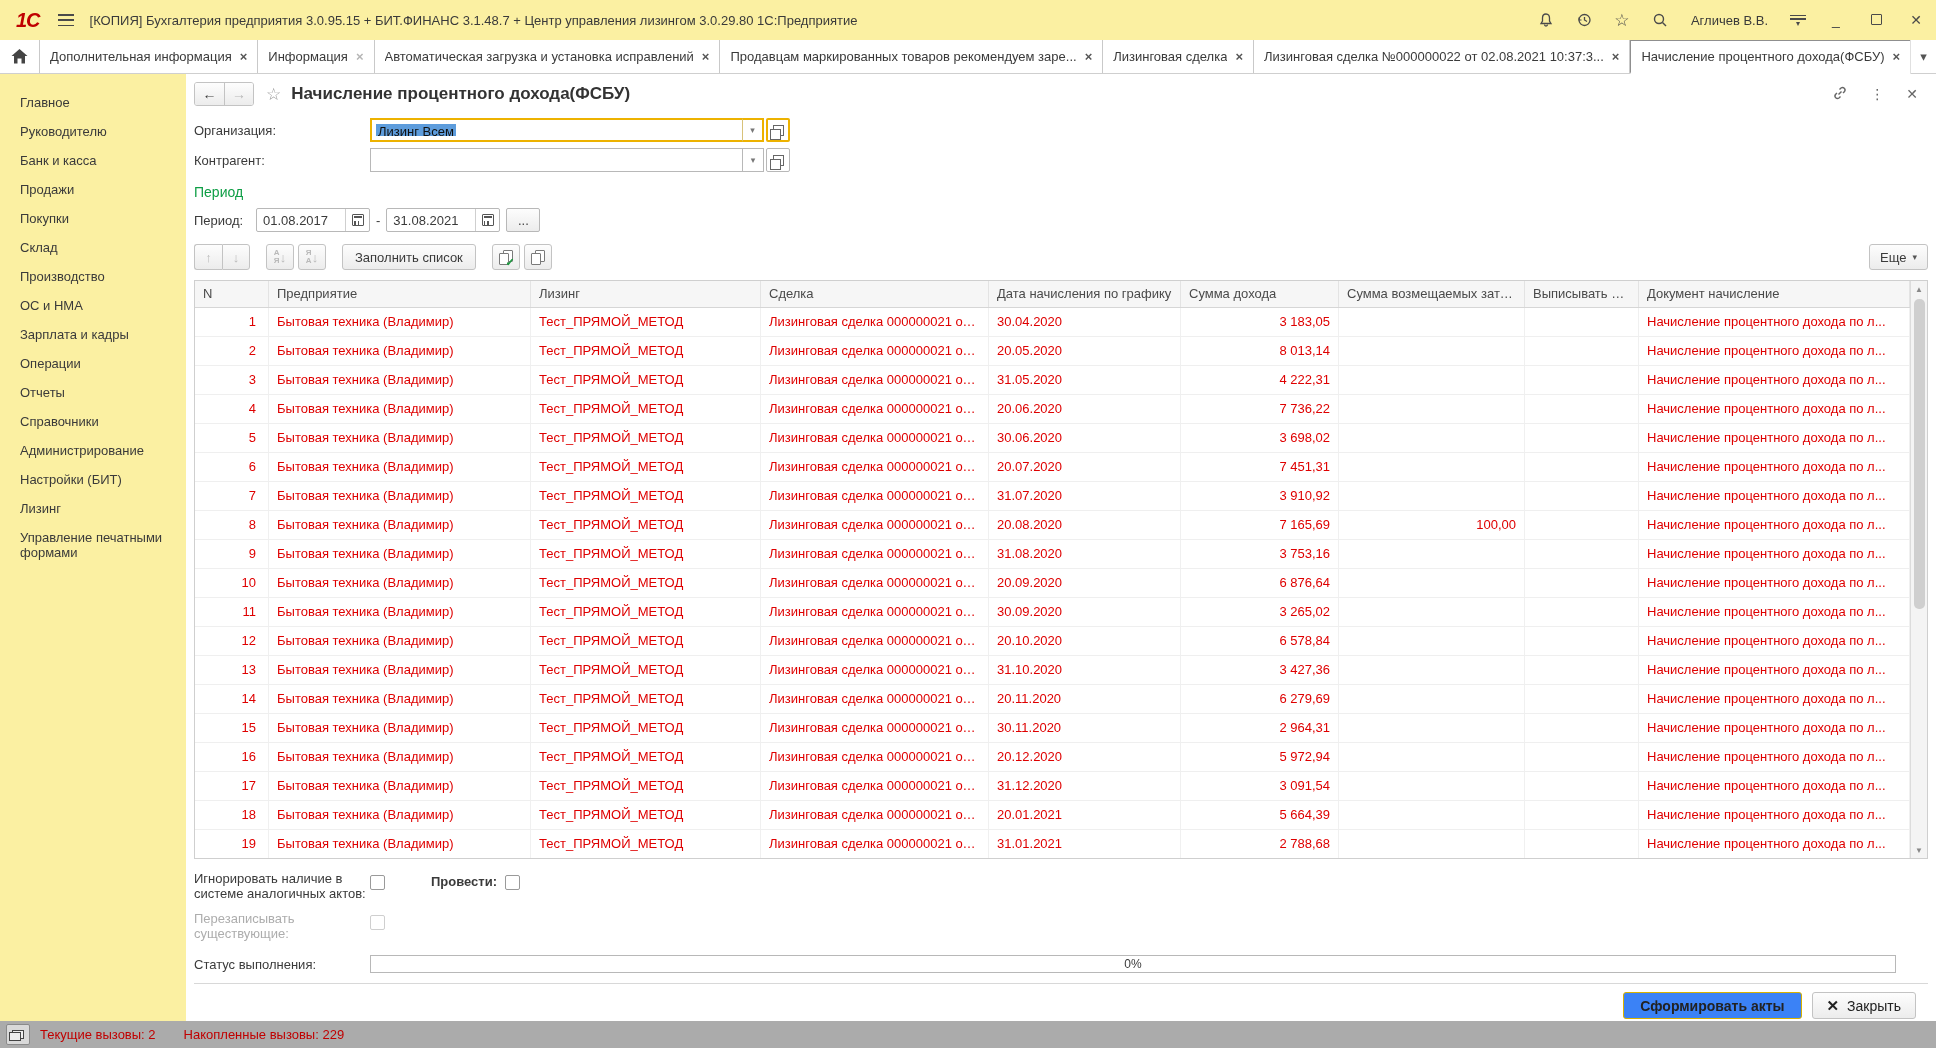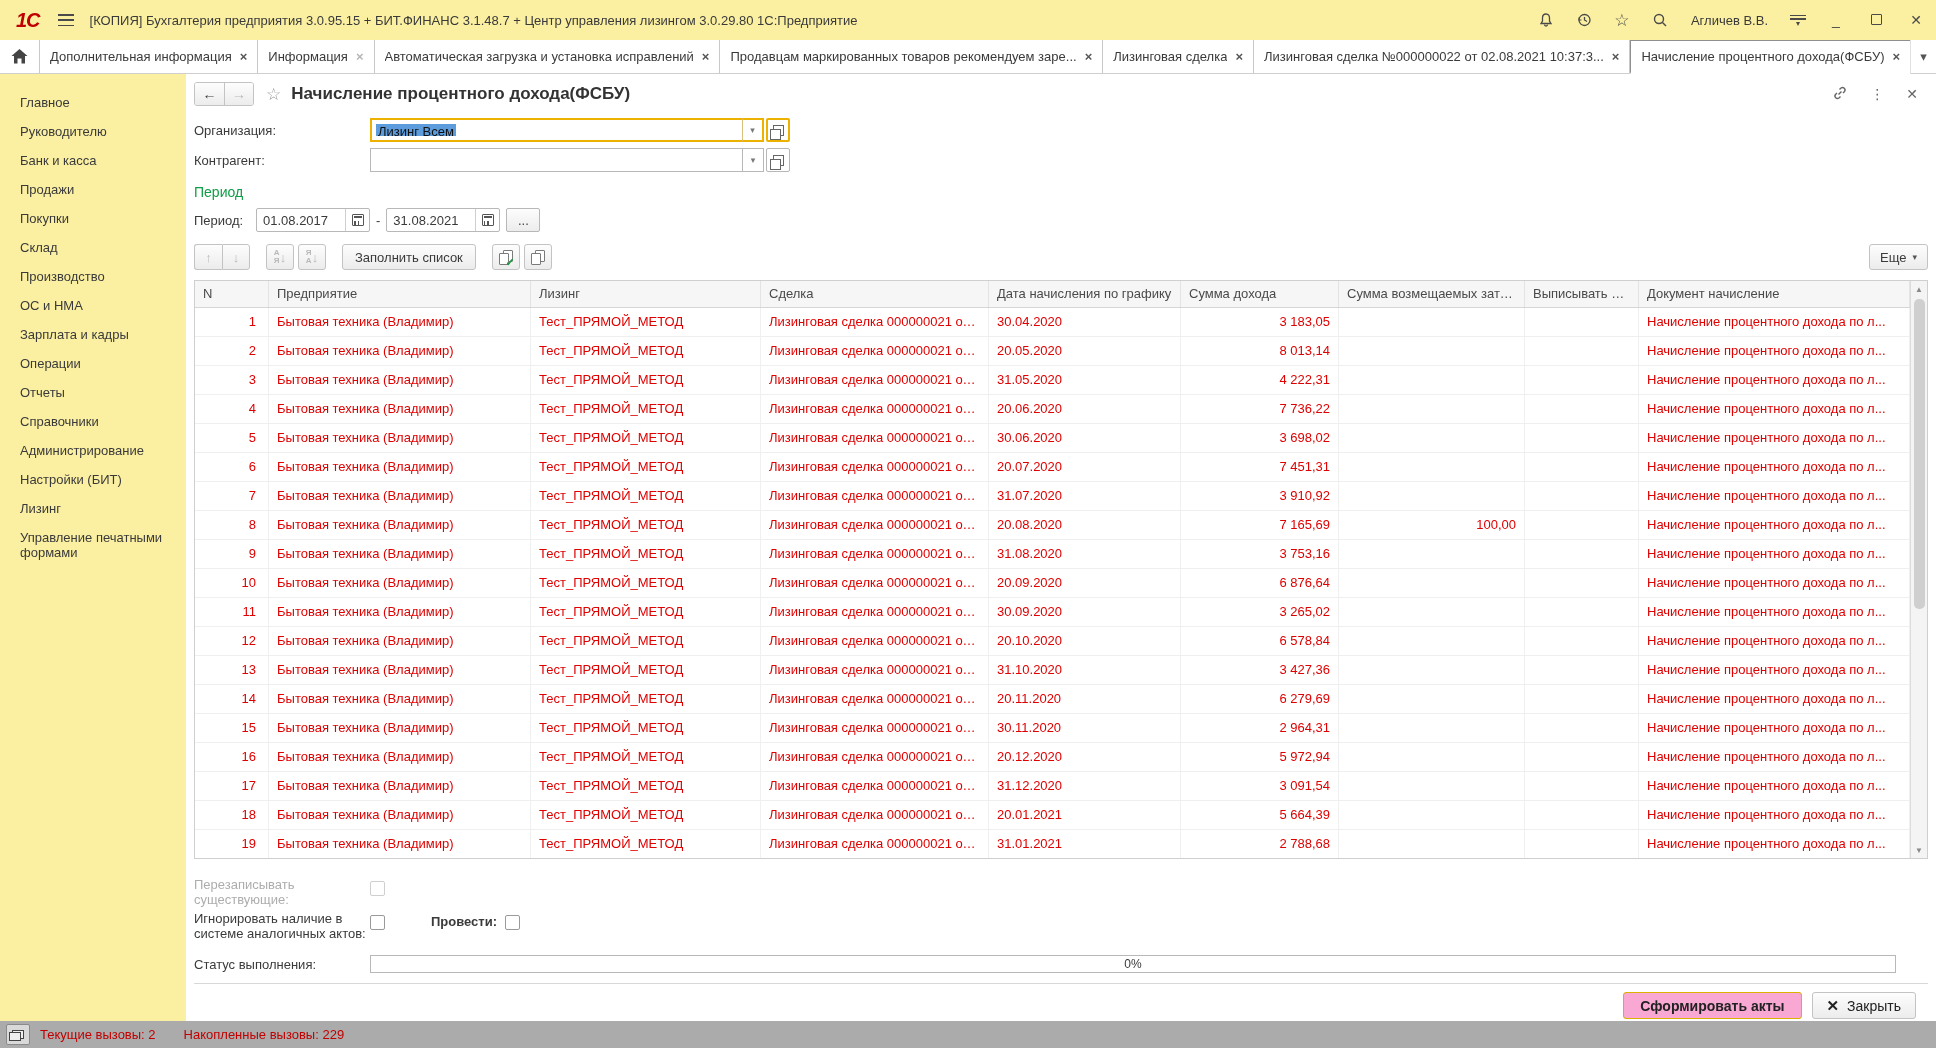--- a/index.html
+++ b/index.html
@@ -119,21 +119,21 @@
   .chk-row { display:flex; align-items:flex-start; margin-top:4px; }
   .chk-label { width:176px; flex:0 0 auto; line-height:15px; }
   .chk-label.dim { color:#adadad; }
   .checkbox { width:15px; height:15px; border:1px solid #9a9a9a; border-radius:2px; background:#fff; margin-top:4px; cursor:pointer; flex:0 0 auto; }
   .checkbox.dim { border-color:#cfcfcf; cursor:default; }
   .conduct { display:flex; align-items:flex-start; margin-left:46px; gap:8px; }
   .conduct b { line-height:15px; margin-top:3px; }
   .status-row { display:flex; align-items:center; margin-top:14px; }
   .progress { flex:1 1 auto; height:18px; border:1px solid #b8b8b8; margin-right:32px; display:flex; align-items:center; justify-content:center; color:#3a3a3a; font-size:12px; background:#fff; }
   .action-row { margin-top:10px; border-top:1px solid #d8d8d8; padding:8px 12px 0 0; display:flex; justify-content:flex-end; gap:10px; }
-  .btn-primary { background:#f9a8d4; border:1px solid #D9B200; border-radius:3px; height:27px; padding:0 16px; font-weight:bold; font-size:14px; color:#222; cursor:pointer; }
+  .btn-primary { background:#3b82f6; border:1px solid #D9B200; border-radius:3px; height:27px; padding:0 16px; font-weight:bold; font-size:14px; color:#222; cursor:pointer; }
   .btn-plain { background:linear-gradient(#fdfdfd,#ececec); border:1px solid #c3c3c3; border-radius:3px; height:27px; padding:0 14px; font-size:14px; color:#222; display:flex; align-items:center; gap:8px; cursor:pointer; }
   .btn-plain .x { font-weight:bold; font-size:15px; }
 
   
   .statusbar { height:27px; background:#ABABAB; display:flex; align-items:center; padding:0 6px; flex:0 0 auto; gap:10px; }
   .sb-btn { width:24px; height:21px; border:1px solid #8a8a8a; border-radius:2px; background:#d9d9d9; display:flex; align-items:center; justify-content:center; cursor:pointer; }
   .sb-glyph { width:12px; height:9px; border:1.2px solid #444; position:relative; background:#eee; }
   .sb-glyph:before { content:""; position:absolute; left:-4px; bottom:-3px; width:10px; height:7px; border:1.2px solid #444; background:#eee; }
   .sb-text { color:#C00000; display:flex; gap:28px; }
   .bottom-strip { height:8px; background:#fff; flex:0 0 auto; }
@@ -584,31 +584,31 @@
             </div>
           </div>
         <div class="vscroll">
           <span class="vs-arrow">▲</span>
           <span class="vs-thumb"></span>
           <span class="vs-arrow" style="margin-top:auto;">▼</span>
         </div>
       </div>
 
       <div class="footer-area">
-        <div class="chk-row" style="margin-top:10px;">
-          <span class="chk-label dim">Перезаписывать существующие:</span>
-          <span class="checkbox dim"></span>
-        </div>
         <div class="chk-row">
           <span class="chk-label">Игнорировать наличие в системе аналогичных актов:</span>
           <span class="checkbox"></span>
           <span class="conduct">
             <b>Провести:</b>
             <span class="checkbox"></span>
           </span>
+        </div>
+        <div class="chk-row" style="margin-top:10px;">
+          <span class="chk-label dim">Перезаписывать существующие:</span>
+          <span class="checkbox dim"></span>
         </div>
         <div class="status-row">
           <span class="chk-label" style="width:176px;">Статус выполнения:</span>
           <div class="progress">
             <span>0%</span>
           </div>
         </div>
         <div class="action-row">
           <button class="btn-primary">Сформировать акты</button>
           <button class="btn-plain">

